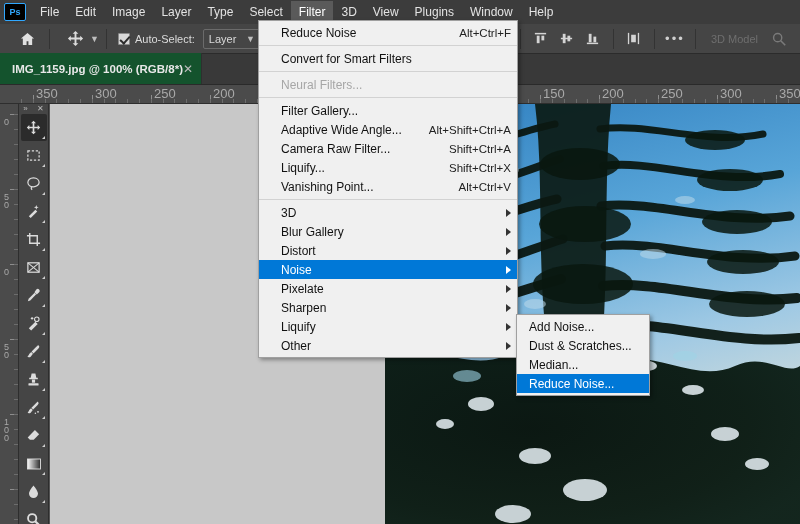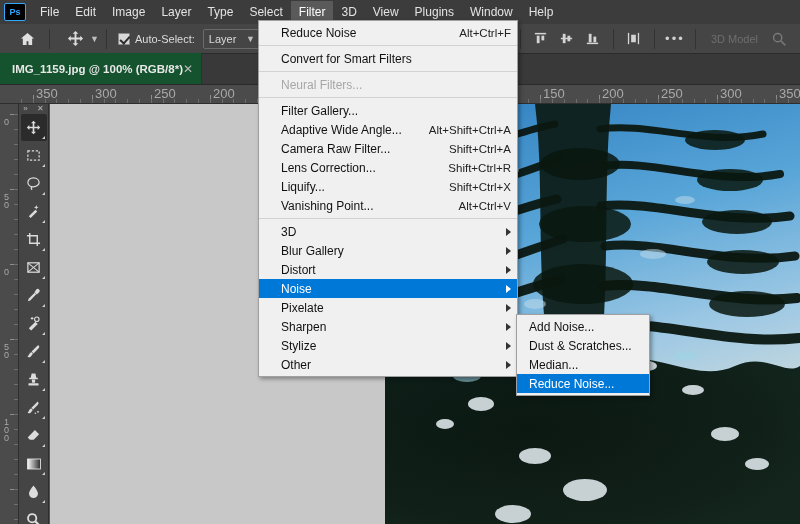--- a/index.html
+++ b/index.html
@@ -661,24 +661,20 @@
       </div>
       <div class="mrow">
         <span class="lbl">Adaptive Wide Angle...</span>
         <span class="accel">Alt+Shift+Ctrl+A</span>
       </div>
       <div class="mrow">
         <span class="lbl">Camera Raw Filter...</span>
         <span class="accel">Shift+Ctrl+A</span>
       </div>
       <div class="mrow">
-        <span class="lbl">Lens Correction...</span>
-        <span class="accel">Shift+Ctrl+R</span>
-      </div>
-      <div class="mrow">
         <span class="lbl">Liquify...</span>
         <span class="accel">Shift+Ctrl+X</span>
       </div>
       <div class="mrow">
         <span class="lbl">Vanishing Point...</span>
         <span class="accel">Alt+Ctrl+V</span>
       </div>
       <div class="sep"></div>
       <div class="mrow">
         <span class="lbl">3D</span>
@@ -698,21 +694,21 @@
       </div>
       <div class="mrow">
         <span class="lbl">Pixelate</span>
         <i class="arrow"></i>
       </div>
       <div class="mrow">
         <span class="lbl">Sharpen</span>
         <i class="arrow"></i>
       </div>
       <div class="mrow">
-        <span class="lbl">Stylize</span>
+        <span class="lbl">Liquify</span>
         <i class="arrow"></i>
       </div>
       <div class="mrow">
         <span class="lbl">Other</span>
         <i class="arrow"></i>
       </div>
     </div>
 
   <div class="submenu" id="noise-menu">
       <div class="mrow">

